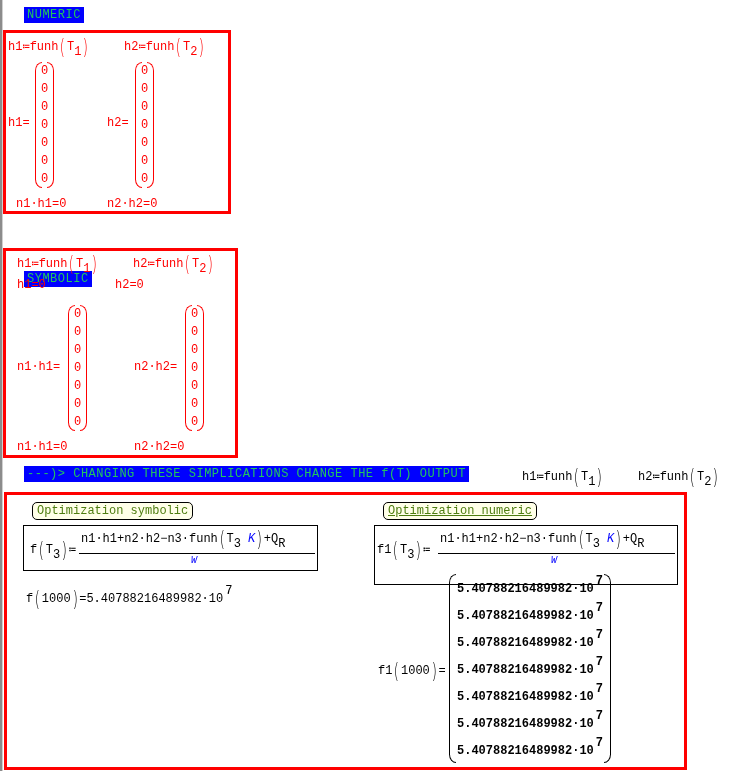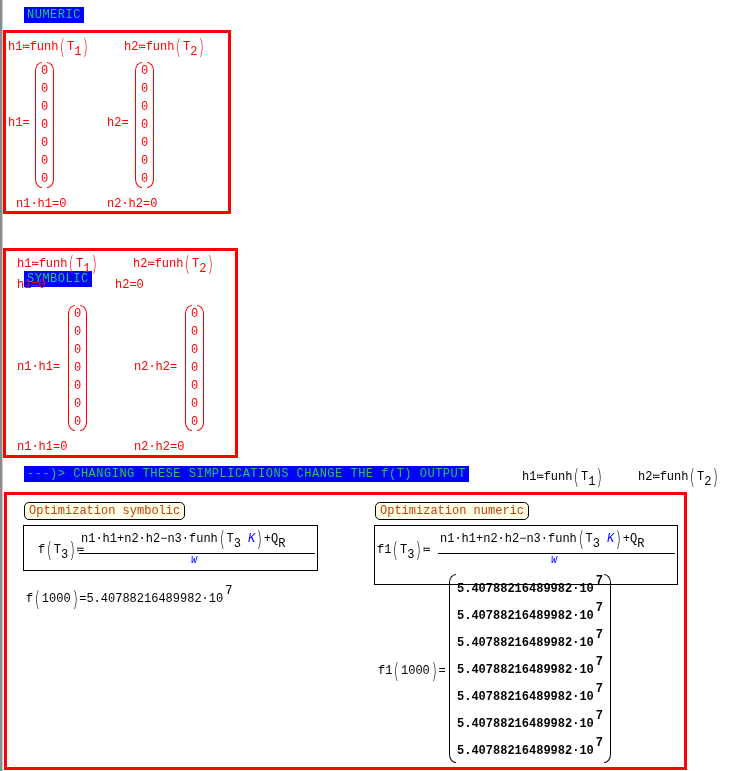--- a/index.html
+++ b/index.html
@@ -22,21 +22,21 @@
   .vec { display: inline-block; position: relative; vertical-align: middle; padding: 0 6px; }
   .vec::before, .vec::after {
     content: ""; position: absolute; top: 0; bottom: 0; width: 6px;
     border: 1px solid currentColor; border-radius: 8px / 10px;
   }
   .vec::before { left: 0; border-right: none; border-top-right-radius: 0; border-bottom-right-radius: 0; }
   .vec::after { right: 0; border-left: none; border-top-left-radius: 0; border-bottom-left-radius: 0; }
   .vec .cell { display: block; height: 18px; line-height: 18px; text-align: left; }
   .note {
     position: absolute; background: #ffffe8; border: 1px solid #000; border-radius: 5px;
-    padding: 1px 4px; color: #c2410c; font-size: 12px;
+    padding: 1px 4px; color: #4d7c0f; font-size: 12px; margin-left: 8px;
   }
   .defbox { position: absolute; border: 1px solid #000; background: #fff; box-sizing: border-box; }
   .frac-num { position: absolute; white-space: nowrap; color: #000; }
   .frac-line { position: absolute; height: 1px; background: #000; }
   .blue { color: #0000ff; font-style: italic; }
 </style>
 </head>
 <body>
 
 <div class="leftbar"></div>
@@ -95,34 +95,34 @@
   <span>h1≔funh</span><span class="paren">(</span><span>T</span><span class="sub">1</span><span class="paren">)</span>
 </div>
 <div class="abs mk" style="left:638px; top:466px;">
   <span>h2≔funh</span><span class="paren">(</span><span>T</span><span class="sub">2</span><span class="paren">)</span>
 </div>
 
 <div class="redbox" style="left:4px; top:492px; width:683px; height:278px;"></div>
 
 <div class="note" style="left:24px; top:502px;">Optimization symbolic</div>
 <div class="defbox" style="left:23px; top:525px; width:295px; height:46px;">
-  <div class="abs mk" style="left:14px; top:13px;">
+  <div class="abs mk" style="left:6px; top:13px;">
     <span>f</span><span class="paren">(</span><span>T</span><span class="sub">3</span><span class="paren">)</span><span>≔</span>
   </div>
   <div class="frac-num" style="left:57px; top:2px;">
     <span>n1·h1+n2·h2−n3·funh</span><span class="paren">(</span><span>T</span><span class="sub">3</span>&nbsp;<span class="blue">K</span><span class="paren">)</span><span>+Q</span><span class="sub">R</span>
   </div>
   <div class="frac-line" style="left:55px; top:27px; width:236px;"></div>
   <div class="abs blue" style="left:167px; top:29px; font-size:10px;">W</div>
 </div>
 <div class="abs mk" style="left:26px; top:588px;text-align:center;">
   <span>f</span><span class="paren">(</span><span>1000</span><span class="paren">)</span><span>=5.40788216489982·10</span><span class="sup">7</span>
 </div>
 
-<div class="note" style="left:375px; top:502px;">Optimization numeric</div>
+<div class="note" style="left:375px; top:502px;text-decoration:underline;">Optimization numeric</div>
 <div class="defbox" style="left:374px; top:525px; width:304px; height:60px;padding-left:48px;">
   <div class="abs mk" style="left:2px; top:13px;">
     <span>f1</span><span class="paren">(</span><span>T</span><span class="sub">3</span><span class="paren">)</span><span>≔</span>
   </div>
   <div class="frac-num" style="left:65px; top:2px;">
     <span>n1·h1+n2·h2−n3·funh</span><span class="paren">(</span><span>T</span><span class="sub">3</span>&nbsp;<span class="blue">K</span><span class="paren">)</span><span>+Q</span><span class="sub">R</span>
   </div>
   <div class="frac-line" style="left:63px; top:27px; width:237px;"></div>
   <div class="abs blue" style="left:176px; top:29px; font-size:10px;">W</div>
 </div>

